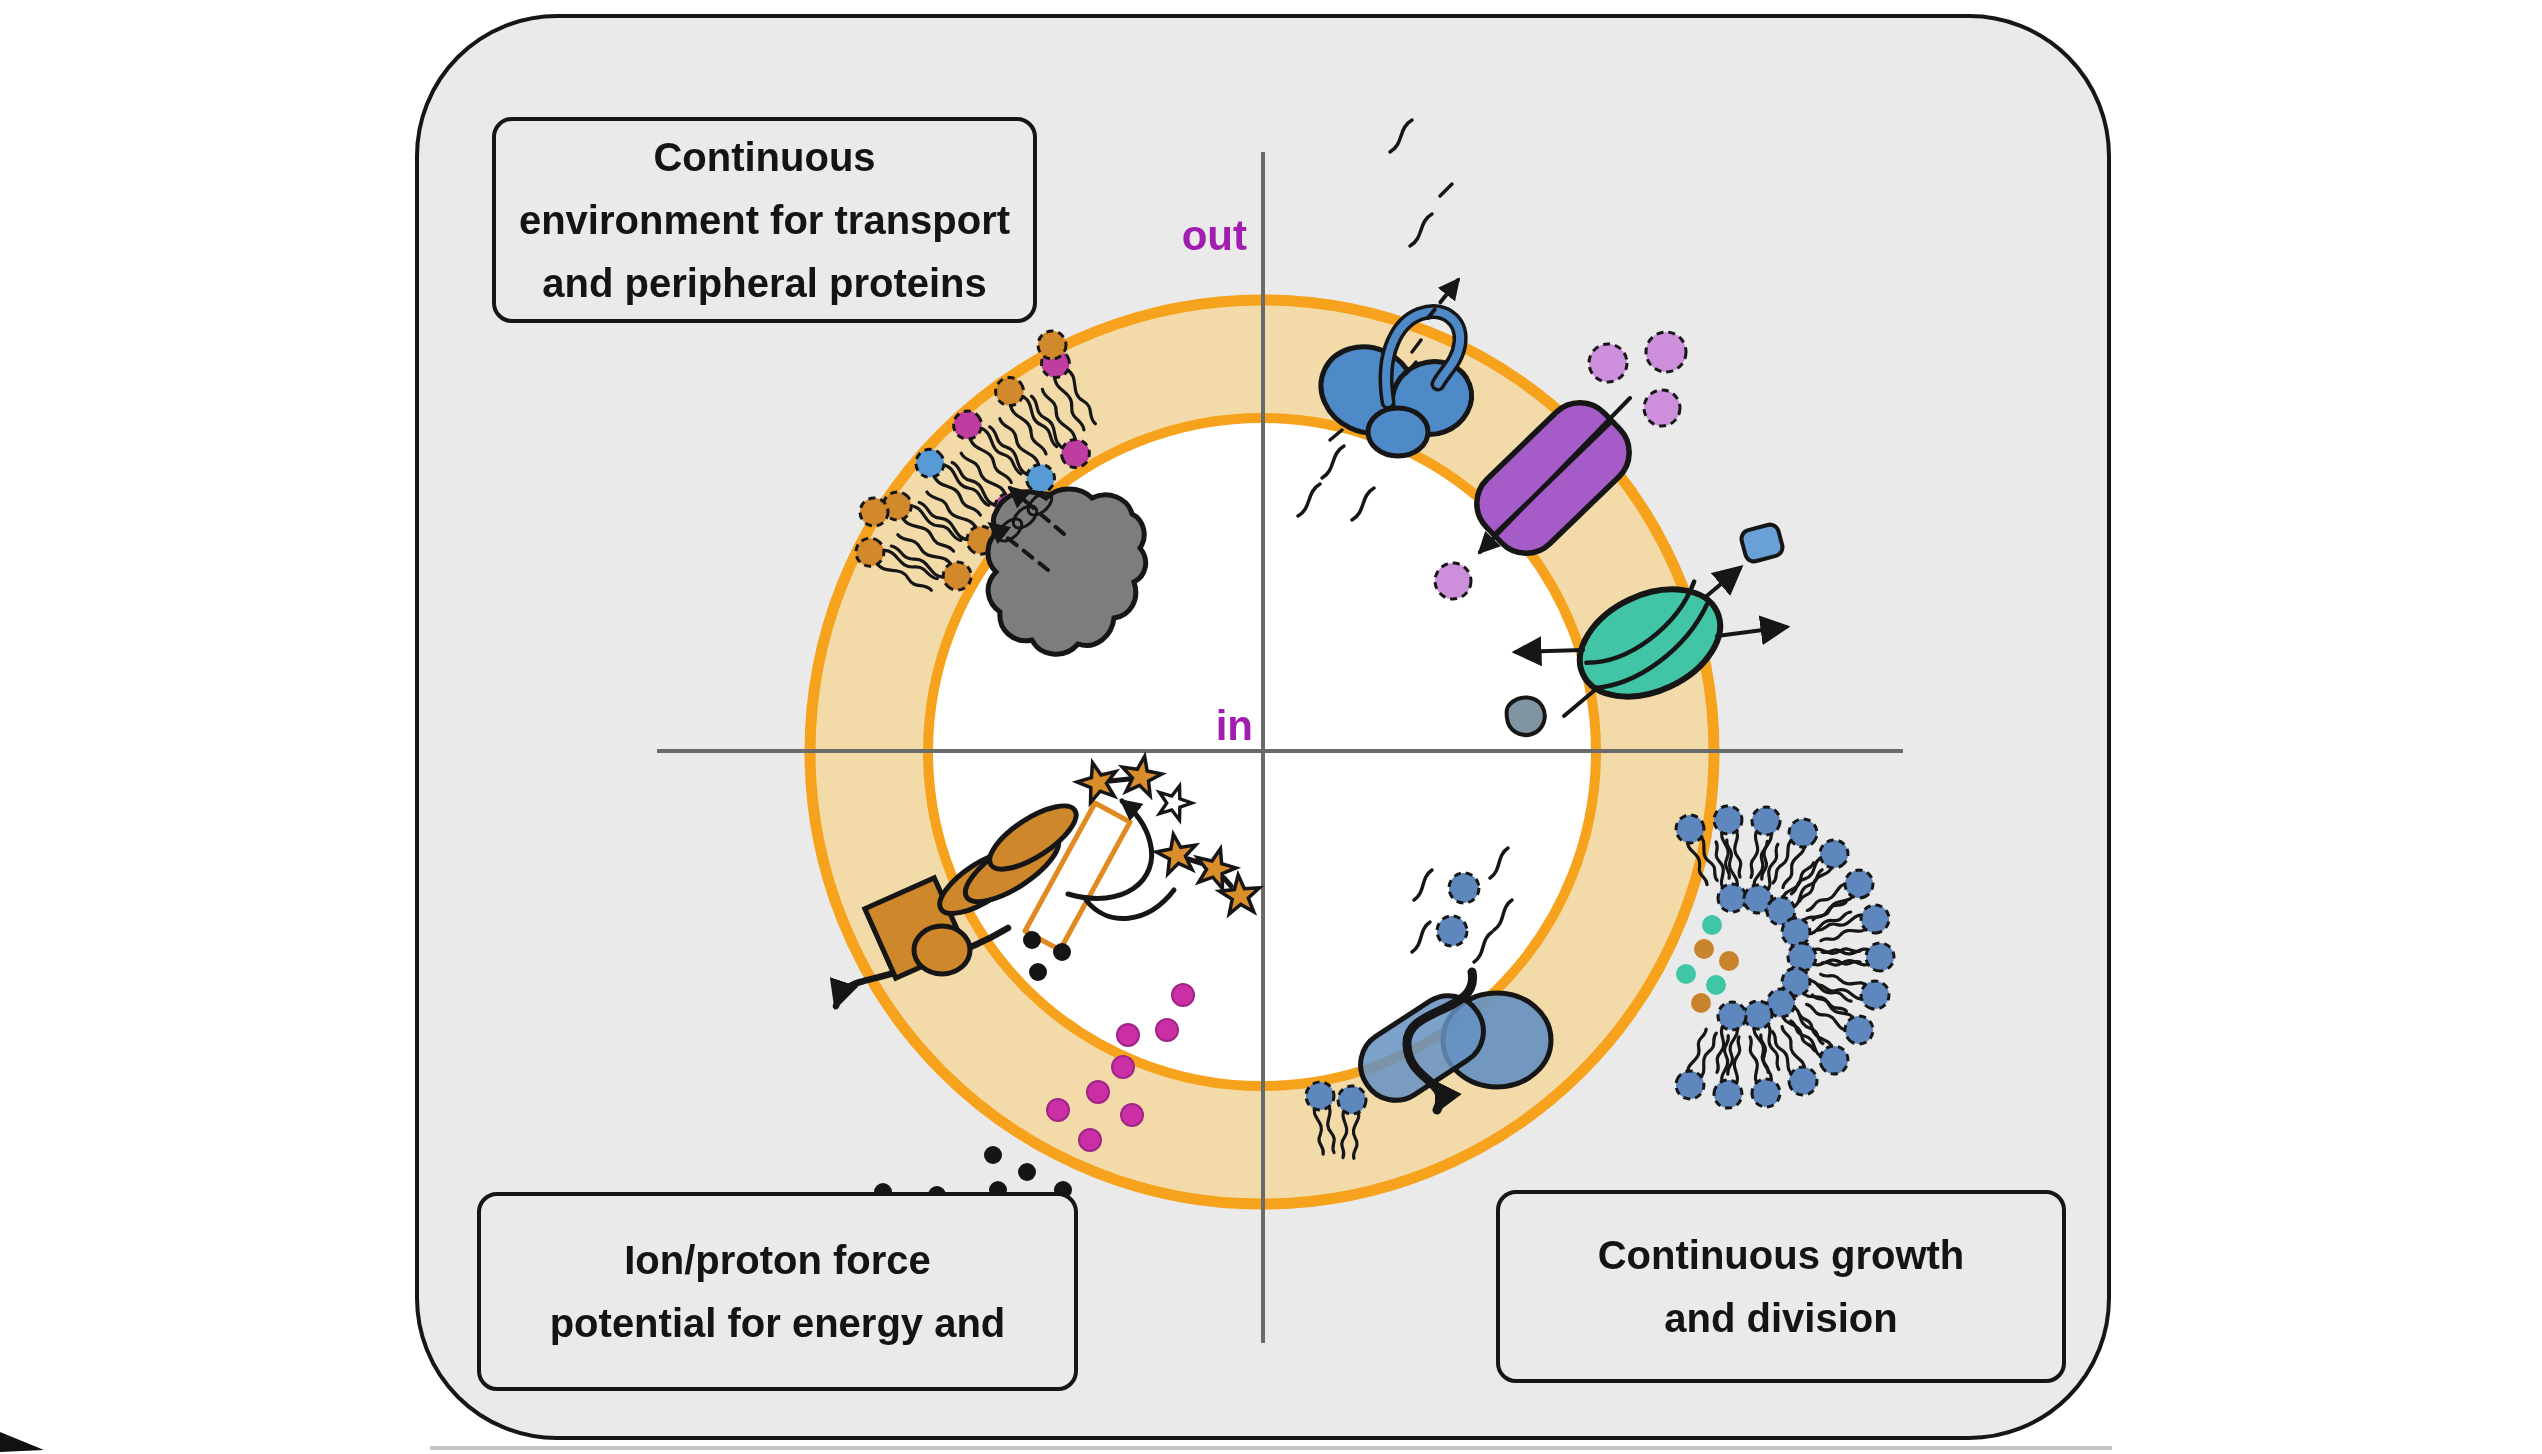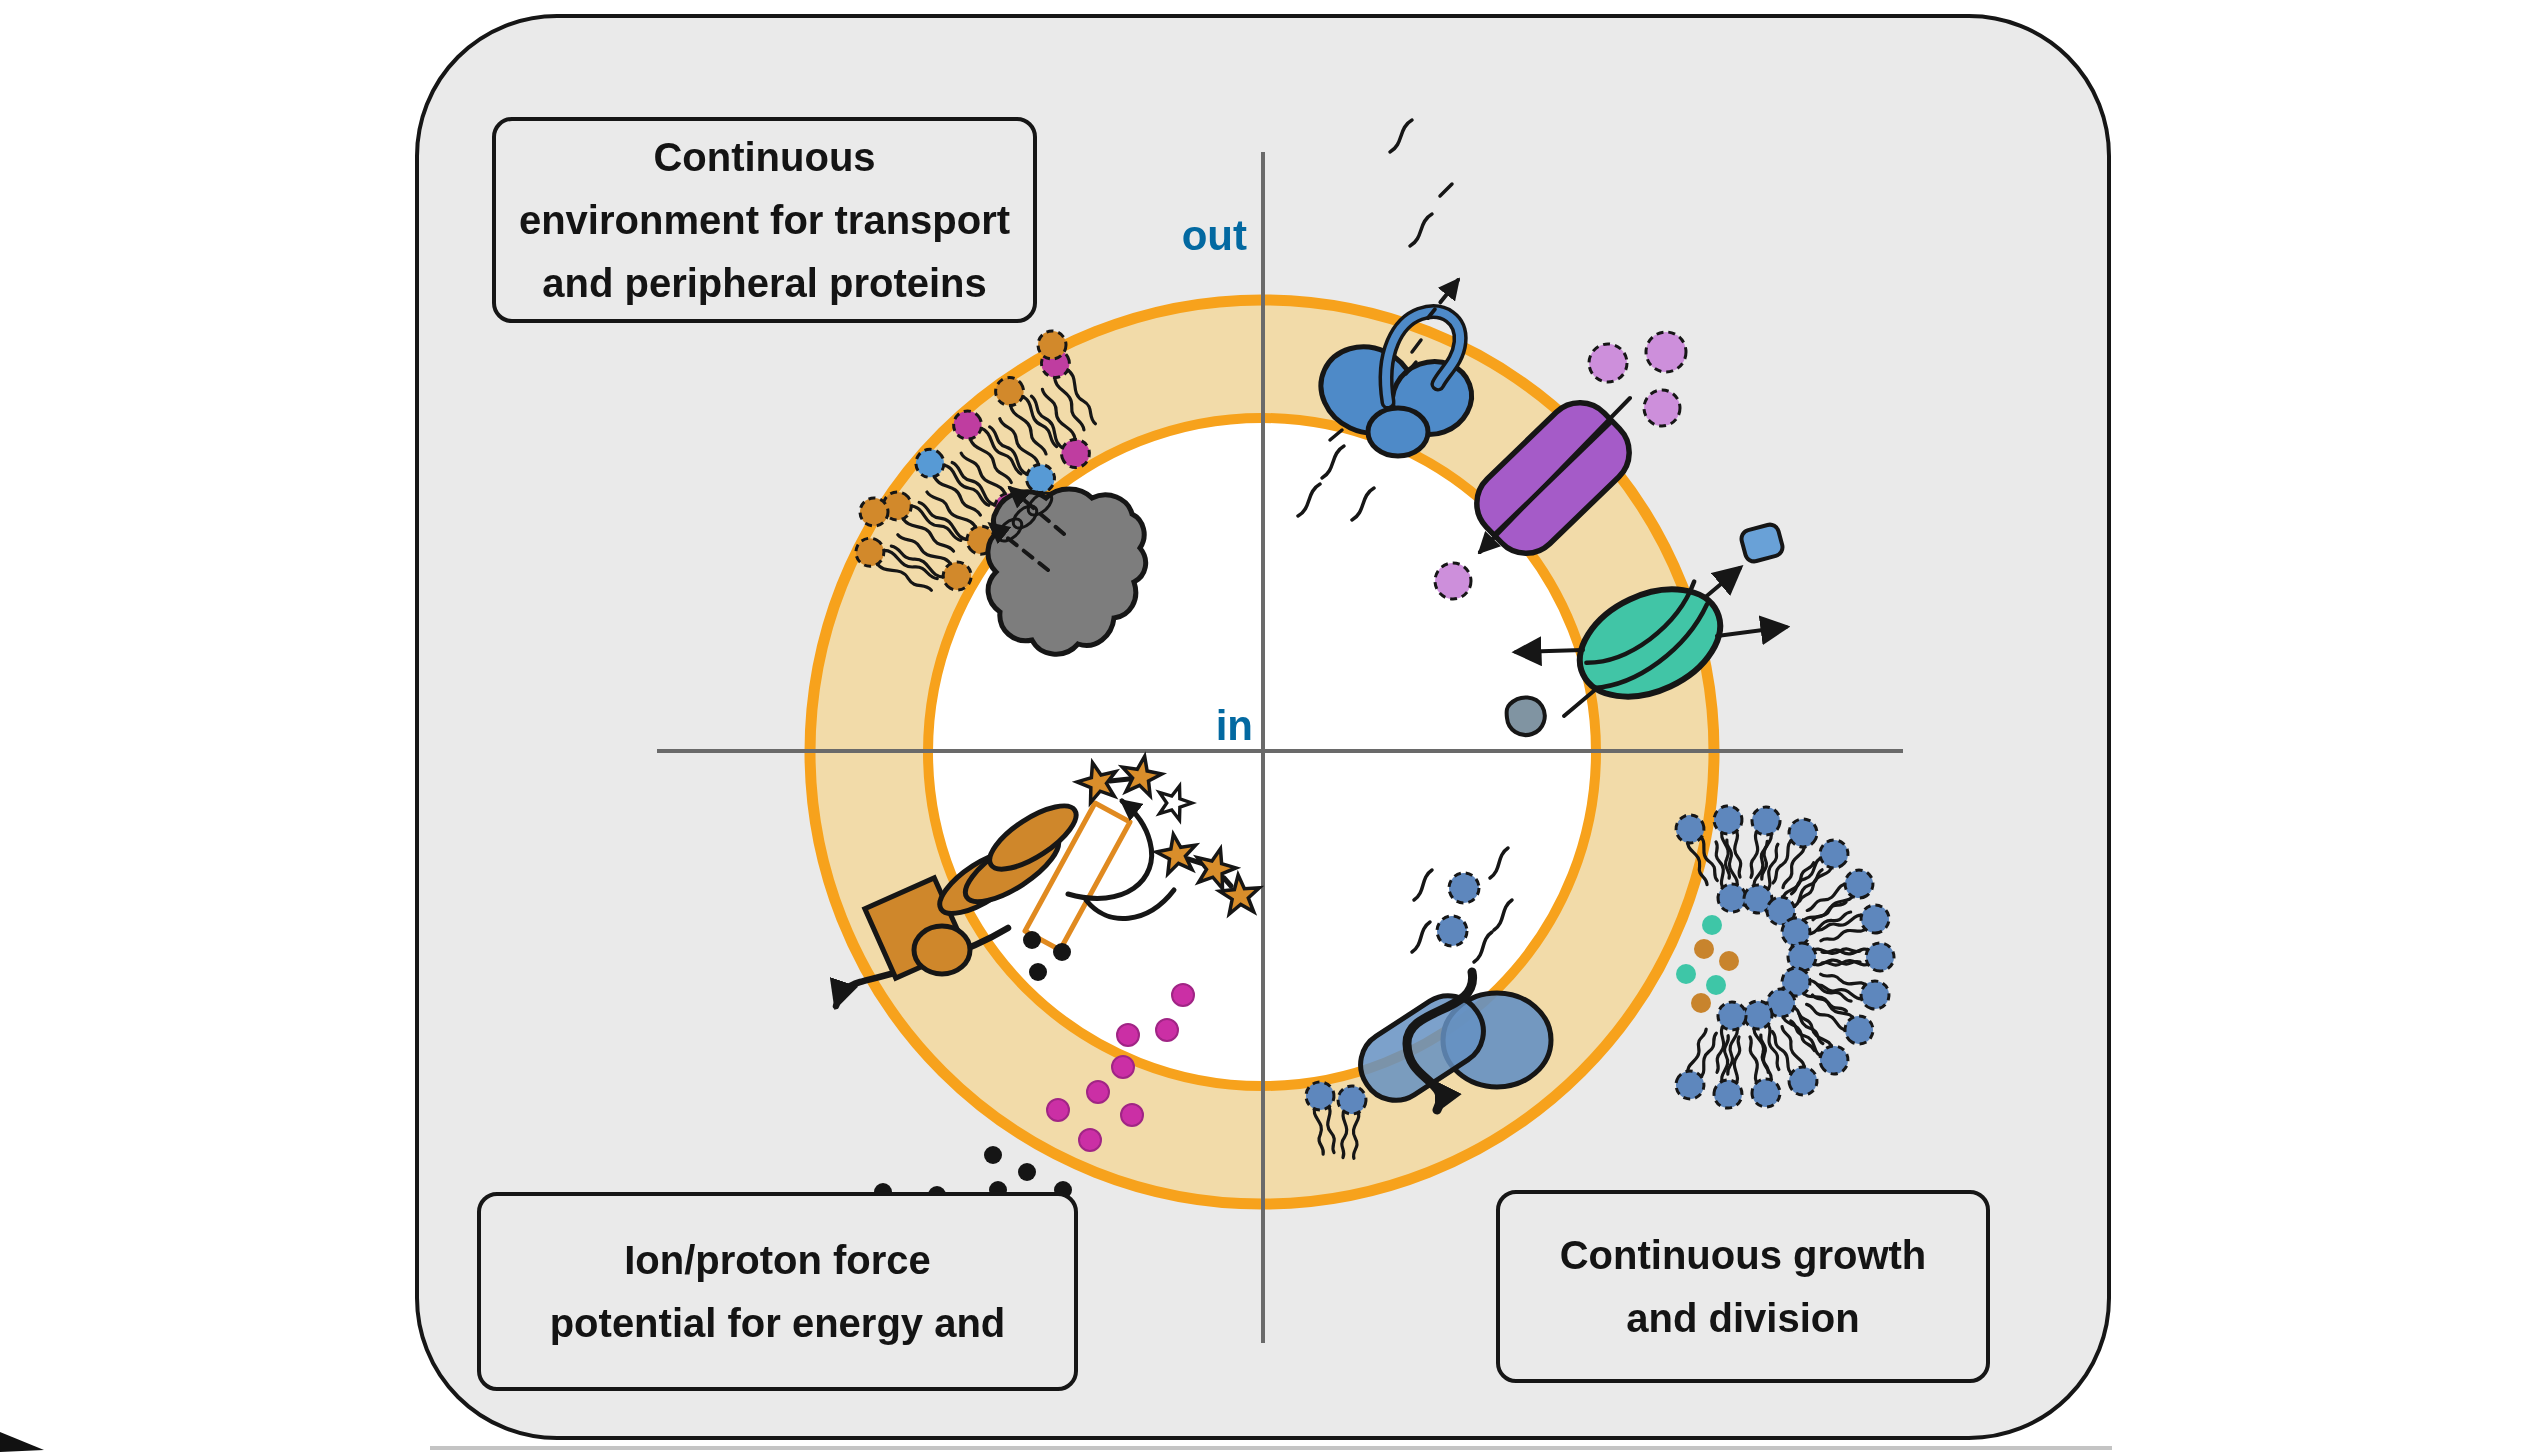--- a/index.html
+++ b/index.html
@@ -3,21 +3,21 @@
 <meta charset="utf-8">
 <style>
   html,body{margin:0;padding:0;background:#ffffff}
   #canvas{position:relative;width:2542px;height:1454px;background:#ffffff;overflow:hidden;
           font-family:"Liberation Sans",sans-serif}
   #diagram-svg{position:absolute;left:0;top:0;z-index:1}
   .fbox{position:absolute;background:#EAEAEA;border:4px solid #161616;border-radius:20px;
         display:flex;flex-direction:column;justify-content:center;align-items:center;
         text-align:center;font-weight:bold;font-size:40px;line-height:63px;color:#141414;z-index:3;
         box-sizing:border-box}
-  .axlab{position:absolute;font-weight:bold;font-size:42px;color:#0369a1;z-index:3;text-align:right}
+  .axlab{position:absolute;font-weight:bold;font-size:42px;color:#a21caf;z-index:3;text-align:right}
   
   .tail{fill:none;stroke:#161616;stroke-width:3.2;stroke-linecap:round}
   .hd{stroke:#161616;stroke-width:3;stroke-dasharray:7 5}
   .sq{fill:none;stroke:#161616;stroke-width:3.5;stroke-linecap:round}
   .lnk{stroke:#161616;stroke-width:5;stroke-linecap:round}
   .arr{fill:none;stroke:#161616;stroke-linecap:round}
   .coil{fill:none;stroke:#161616;stroke-width:3}
 </style>
 </head>
 <body>
@@ -249,18 +249,18 @@
   <div>environment for transport</div>
   <div>and peripheral proteins</div>
 </div>
 
 
 <div class="fbox" style="left:477px;top:1192px;width:601px;height:199px">
   <div>Ion/proton force</div>
   <div>potential for energy and</div>
 </div>
 
-<div class="fbox" style="left:1496px;top:1190px;width:494px;height:193px">
+<div class="fbox" style="left:1496px;top:1190px;width:570px;height:193px">
   <div>Continuous growth</div>
   <div>and division</div>
 </div>
 
 </div>
 
 </body></html>

